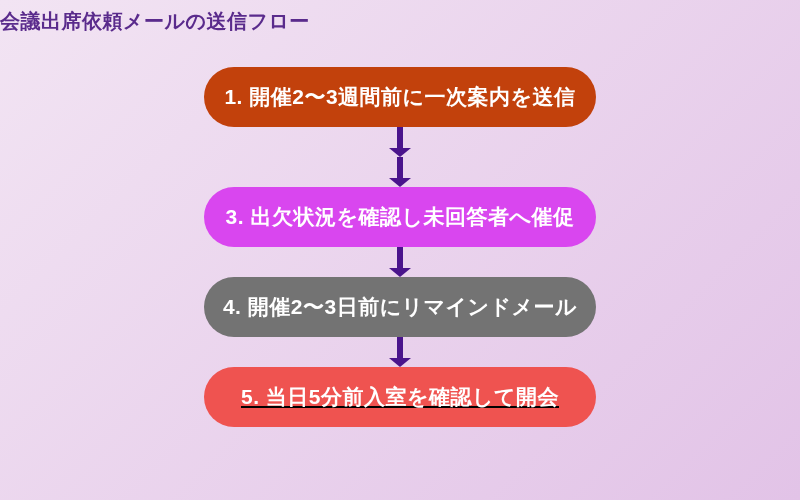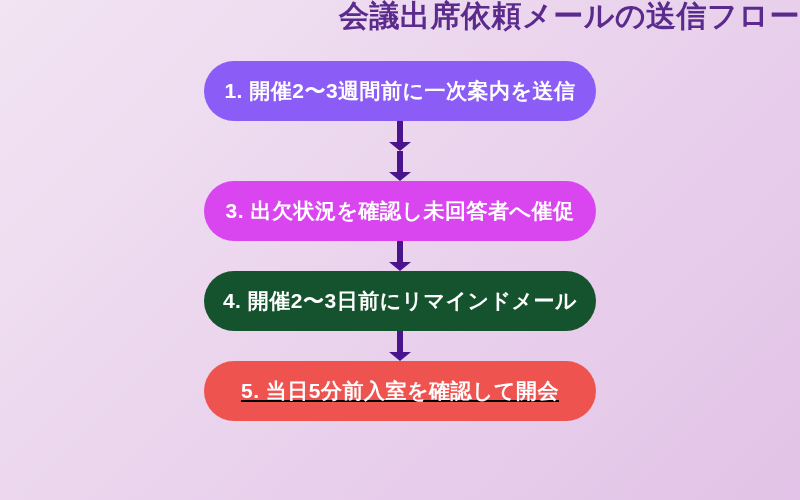--- a/index.html
+++ b/index.html
@@ -5,23 +5,24 @@
   html, body { margin: 0; padding: 0; }
   body {
     width: 800px;
     height: 500px;
     overflow: hidden;
     background: linear-gradient(135deg, var(--bg-start, #F2E4F3) 0%, var(--bg-end, #E2C3E7) 100%);
     font-family: "Liberation Sans", "DejaVu Sans", sans-serif;
   }
   .title {
     margin: 0;
+    padding-top: 6px;
     height: 31px;
-    text-align: right;
-    font-size: 30px;
+    text-align: left;
+    font-size: 20px;
     line-height: 31px;
     font-weight: bold;
     letter-spacing: 0.5px;
     color: var(--title-color, #5A2B8C);
   }
   .flow {
     display: flex;
     flex-direction: column;
     align-items: center;
     margin-top: 30px;
@@ -61,21 +62,21 @@
     border-top: 9px solid var(--arrow-color, #4A148C);
   }
 </style>
 </head>
 <body>
 
 <h1 class="title">会議出席依頼メールの送信フロー</h1>
 
 <div class="flow">
 
-  <div class="step" style="background: #8b5cf6;">
+  <div class="step" style="background: #c2410c;">
     <span class="step-label">1. 開催2〜3週間前に一次案内を送信</span>
   </div>
 
   <div class="arrow">
     <div class="arrow-stem"></div>
     <div class="arrow-head"></div>
   </div>
 
 
   <div class="arrow">
@@ -85,21 +86,21 @@
 
   <div class="step" style="background: #d946ef;">
     <span class="step-label">3. 出欠状況を確認し未回答者へ催促</span>
   </div>
 
   <div class="arrow">
     <div class="arrow-stem"></div>
     <div class="arrow-head"></div>
   </div>
 
-  <div class="step" style="background: #14532d;">
+  <div class="step" style="background: #737373;">
     <span class="step-label">4. 開催2〜3日前にリマインドメール</span>
   </div>
 
   <div class="arrow">
     <div class="arrow-stem"></div>
     <div class="arrow-head"></div>
   </div>
 
   <div class="step" style="background: rgb(239, 83, 80); text-decoration: underline;">
     <span class="step-label">5. 当日5分前入室を確認して開会</span>

